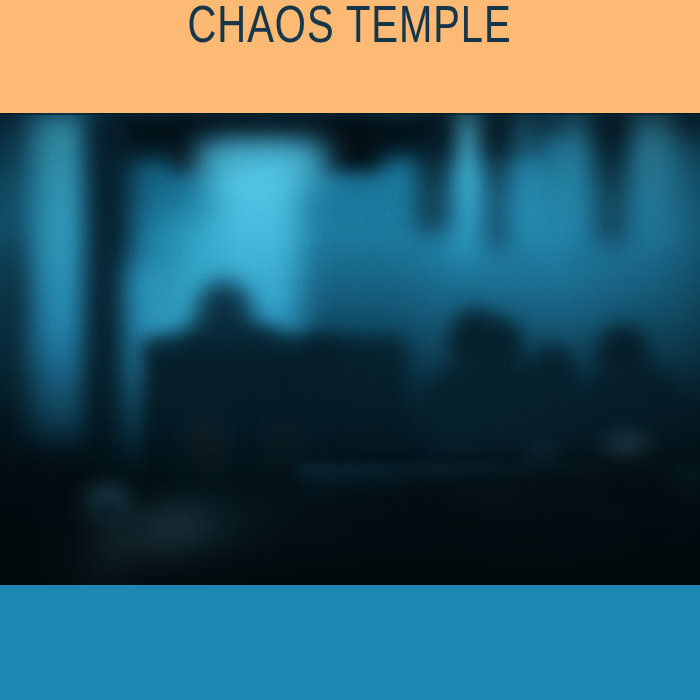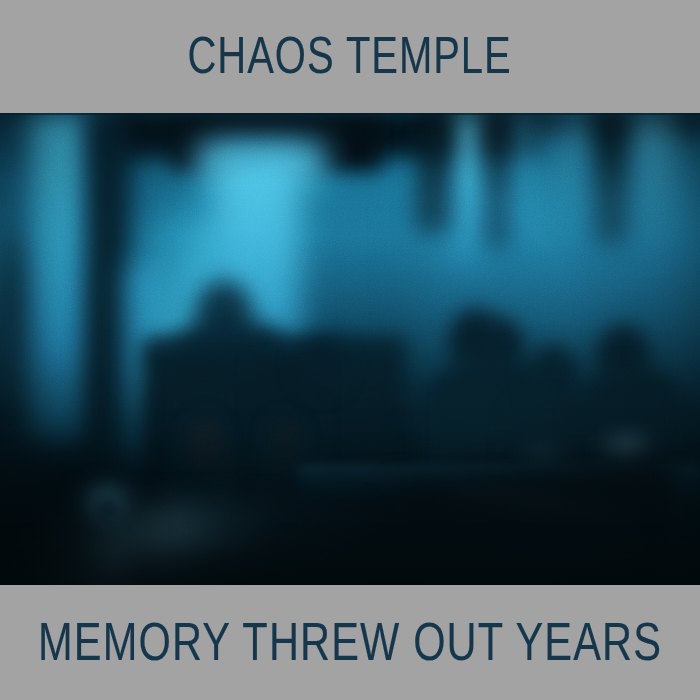--- a/index.html
+++ b/index.html
@@ -20,23 +20,23 @@
     overflow: hidden;
     background: #1b87b2;
     user-select: none;
   }
 
   
   .band {
     position: absolute;
     left: 0;
     width: 700px;
-    background: #a3a3a3;
+    background: #fdba74;
     display: flex;
-    align-items: center;
+    align-items: flex-start;
     justify-content: center;
     z-index: 30;
   }
   #band-top   { top: 0;    height: 113px; }
   #band-bottom{ top: 585px;height: 115px; }
 
   .cover-text {
     color: #15364b;
     font-family: "Liberation Sans", sans-serif;
     font-weight: 300;
@@ -513,17 +513,14 @@
         <rect width="700" height="472" filter="url(#nz)"></rect>
       </svg>
     </div>
     <div class="ly" id="photo-top-line"></div>
   </div>
 
   <div class="band" id="band-top">
     <span class="cover-text" id="artist-name">CHAOS TEMPLE</span>
   </div>
 
-  <div class="band" id="band-bottom">
-    <span class="cover-text" id="album-title">MEMORY THREW OUT YEARS</span>
-  </div>
 
 </div>
 
 </body></html>

